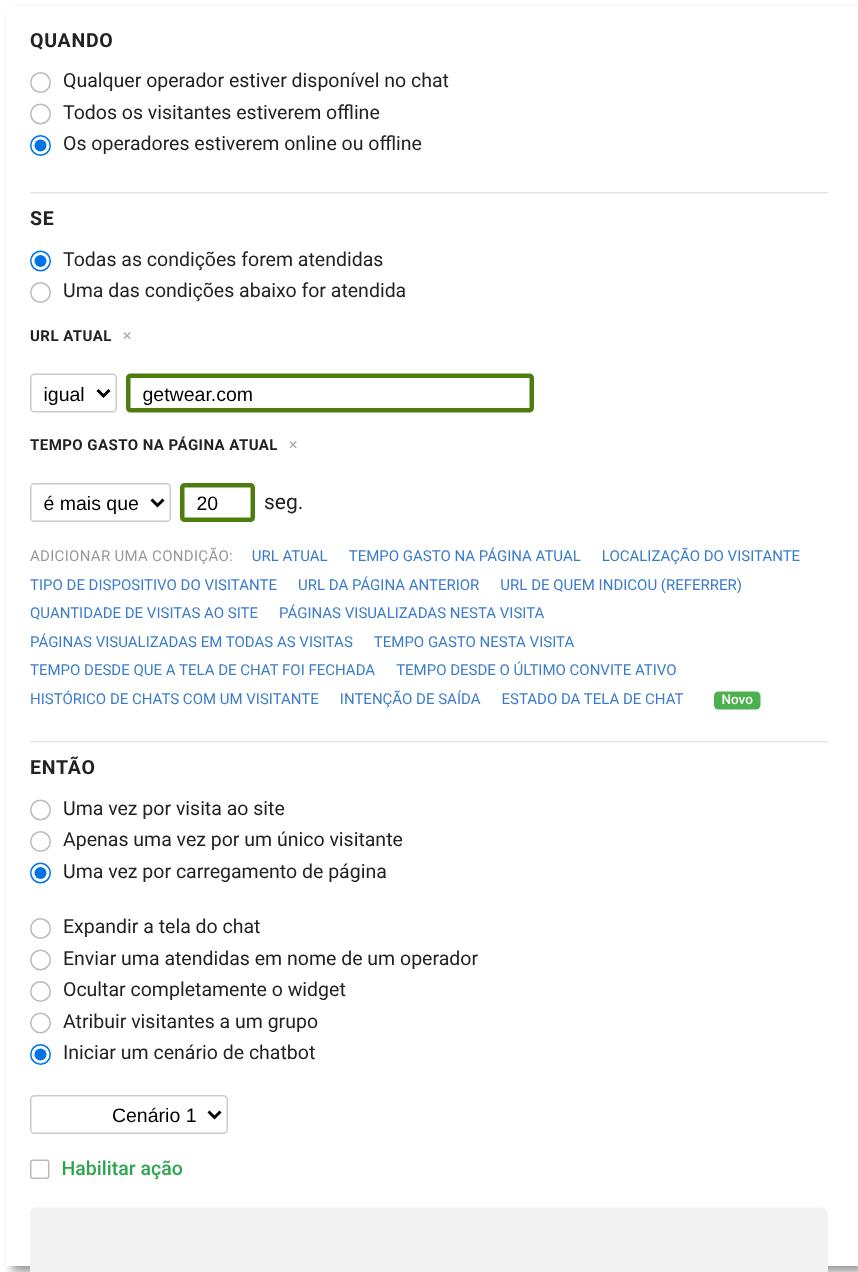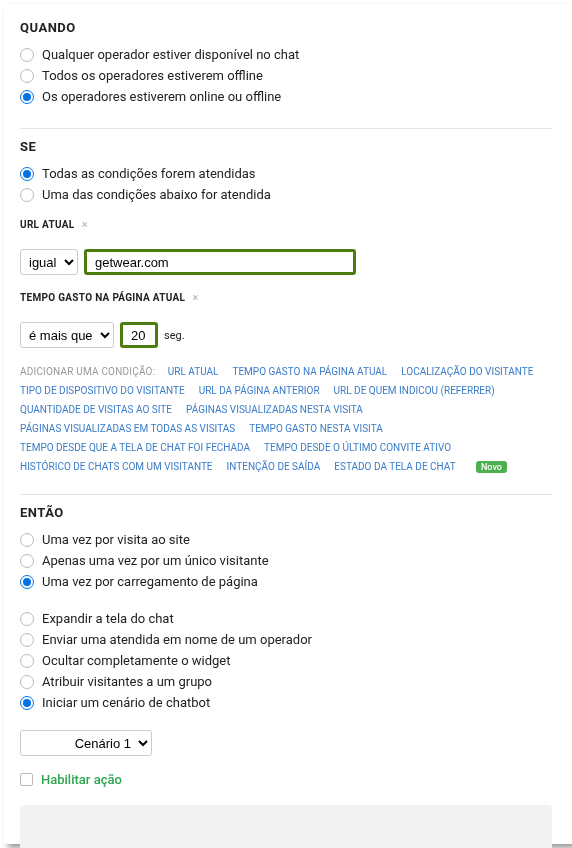--- a/index.html
+++ b/index.html
@@ -16,22 +16,22 @@
 .checkbox { width: 13px; height: 13px; border: 1px solid #bbb; border-radius: 2px; margin-right: 8px; flex-shrink: 0; }
 .radio-label { font-size: 13px; color: #222; text-align: center; }
 .green-label { color: #2da44e; font-weight: 500; }
 .field-group { margin-top: 14px; margin-bottom: 8px; }
 .field-label { font-size: 10px; font-weight: 700; letter-spacing: 0.3px; color: #222; text-transform: uppercase; display: inline-block; }
 .remove-x { color: #aaa; font-size: 11px; margin-left: 4px; cursor: pointer; }
 .inline-row { display: flex; align-items: center; gap: 6px; margin-top: 18px; }
 select { font-size: 13px; padding: 3px 4px; border: 1px solid #ccc; border-radius: 3px; background: #fff; height: 26px; }
 input[type="text"] { font-size: 13px; padding: 4px 8px; border: 3px solid #4d7c0f; border-radius: 3px; height: 26px; }
 .url-input { width: 272px; }
-.num-input { width: 38px; }
-.suffix { font-size: 11px; color: #222; }
+.num-input { width: 50px; }
+.suffix { font-size: 14px; color: #222; }
 .cond-area { margin-top: 14px; font-size: 10px; line-height: 1.9; }
 .cond-label { color: #999; font-weight: 400; letter-spacing: 0.2px; }
 .cond-link { color: #3a7cc9; cursor: pointer; margin-left: 10px; white-space: nowrap; display: inline-block; }
 .cond-link:first-child { margin-left: 0; }
 .novo { background: #4caf50; color: #fff; font-size: 9px; padding: 1px 5px; border-radius: 3px; margin-left: 18px; font-weight: 500; }
 .gap { height: 16px; }
 .scenario-select { width: 132px; margin-top: 14px; text-align: right; }
 .action-bar { background: #f2f2f2; border-radius: 4px; padding: 16px 16px; margin-top: 18px; display: flex; align-items: center; gap: 14px; }
 .btn-primary { background: #3b9eff; color: #fff; border: none; border-radius: 4px; padding: 7px 15px; font-size: 13px; cursor: pointer; margin-top: 41px; }
 .btn-cancel { color: #8b5cf6; font-size: 13px; cursor: pointer; background: none; border: none; }
@@ -46,21 +46,21 @@
 
 <div class="section">
   <div class="section-title">QUANDO</div>
   <div id="quando-opts">
         <div class="radio-row">
           <span class="radio"></span>
           <span class="radio-label">Qualquer operador estiver disponível no chat</span>
         </div>
         <div class="radio-row">
           <span class="radio"></span>
-          <span class="radio-label">Todos os operadores estiverem offline</span>
+          <span class="radio-label">Todos os visitantes estiverem offline</span>
         </div>
         <div class="radio-row">
           <span class="radio checked"></span>
           <span class="radio-label">Os operadores estiverem online ou offline</span>
         </div>
       </div>
 </div>
 
 <div class="section">
   <div class="section-title">SE</div>
@@ -117,21 +117,21 @@
         </div>
       </div>
   <div class="gap"></div>
   <div id="entao-action">
         <div class="radio-row">
           <span class="radio"></span>
           <span class="radio-label">Expandir a tela do chat</span>
         </div>
         <div class="radio-row">
           <span class="radio"></span>
-          <span class="radio-label">Enviar uma atendida em nome de um operador</span>
+          <span class="radio-label">Enviar uma atendidas em nome de um operador</span>
         </div>
         <div class="radio-row">
           <span class="radio"></span>
           <span class="radio-label">Ocultar completamente o widget</span>
         </div>
         <div class="radio-row">
           <span class="radio"></span>
           <span class="radio-label">Atribuir visitantes a um grupo</span>
         </div>
         <div class="radio-row">

